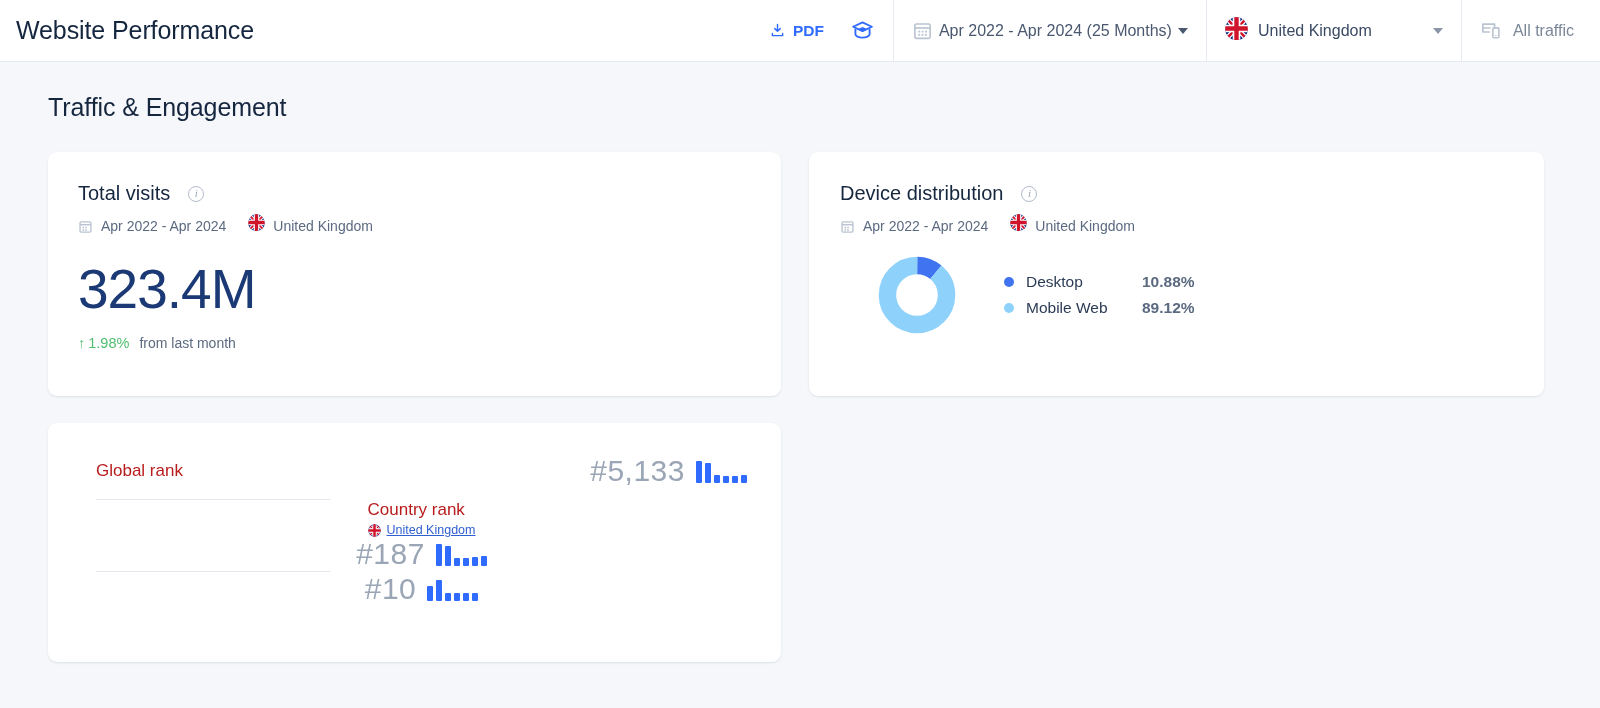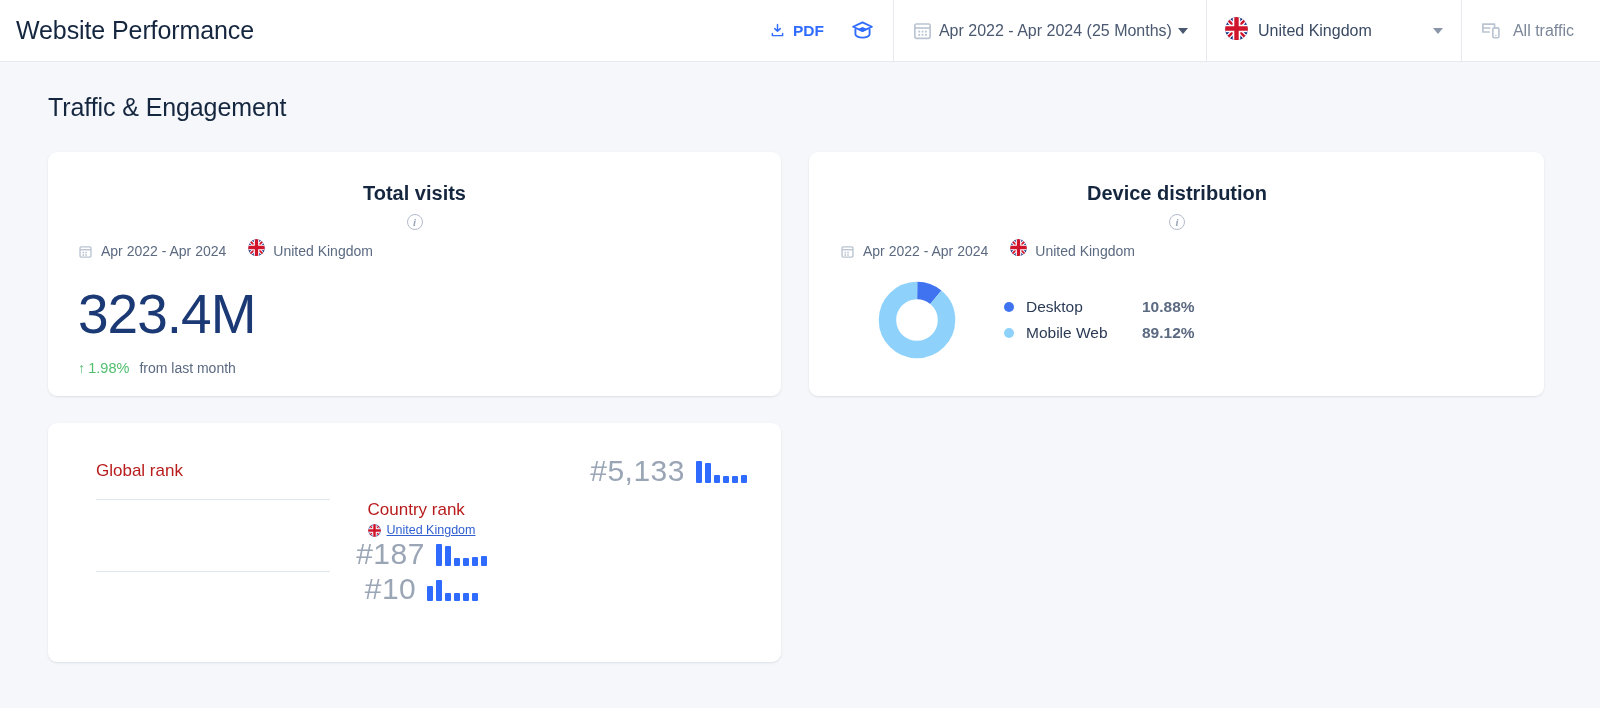--- a/index.html
+++ b/index.html
@@ -158,25 +158,24 @@
   }
   .card-ranks {
     width: 733px;
     margin-top: 27px;
     padding: 20px 0 22px 0;
   }
 
   .card-head-title {
     display: flex;
     align-items: center;
-    gap: 9px;
+    gap: 18px;
     font-size: 20px;
-    font-weight: 700;
+    font-weight: 400;
     color: #15263f;
-    flex-direction: column;
   }
   .info-icon {
     width: 16px; height: 16px;
     border: 1.4px solid #b3bccb;
     border-radius: 50%;
     color: #9aa5b5;
     font-size: 11px;
     font-family: "Liberation Serif", serif;
     font-style: italic;
     display: flex;

